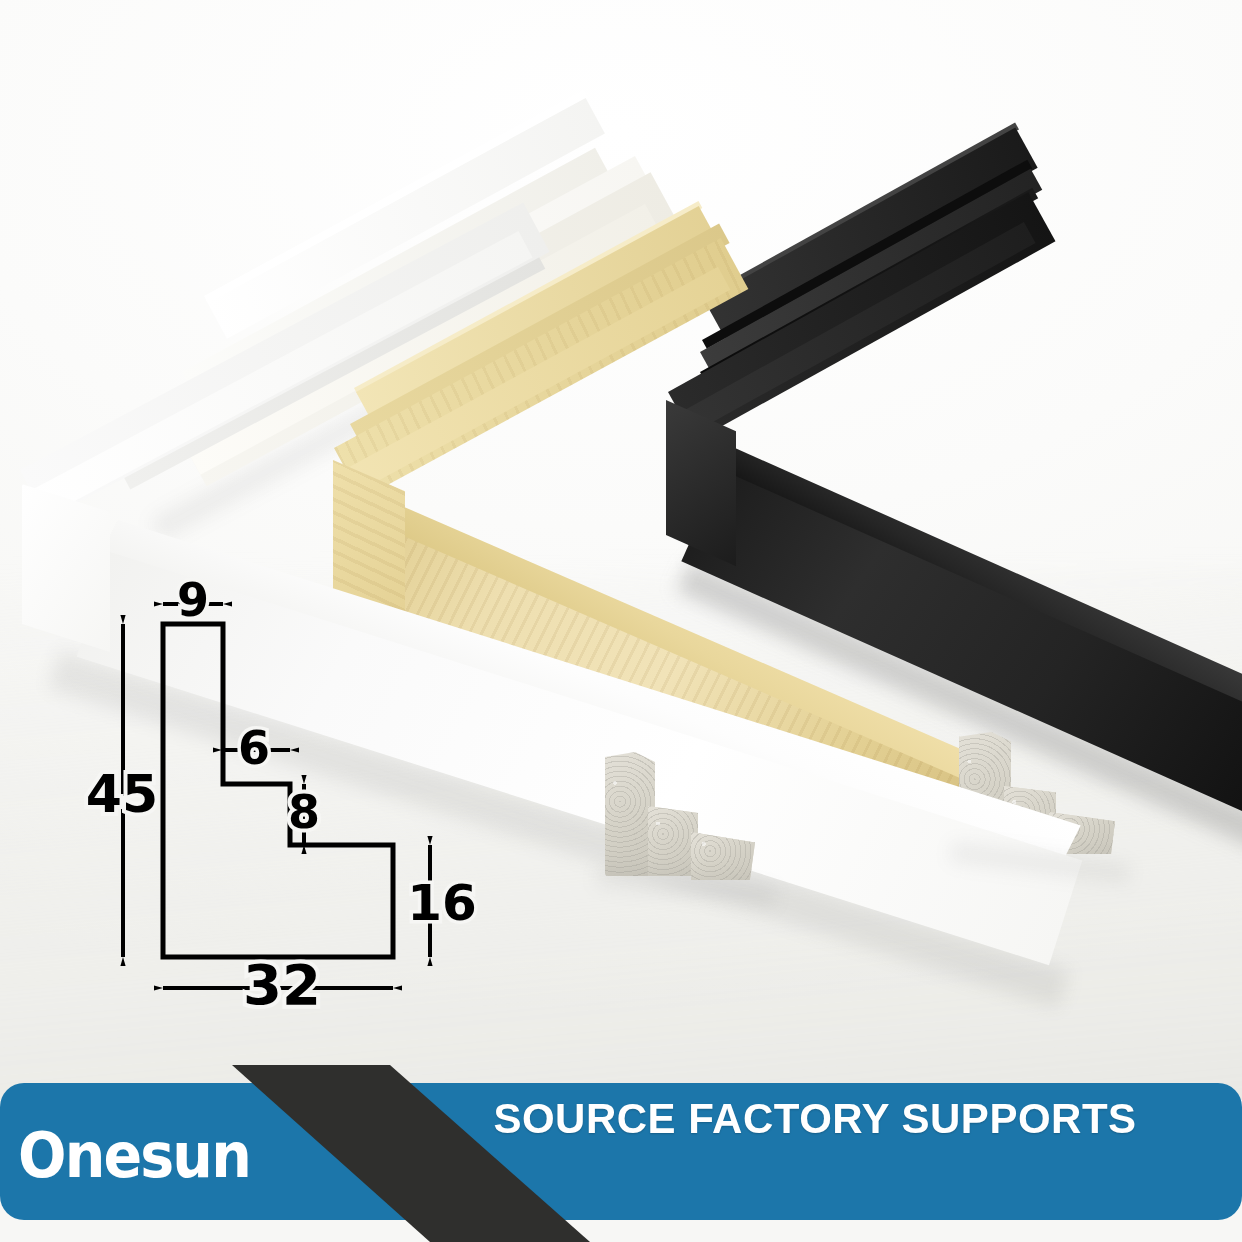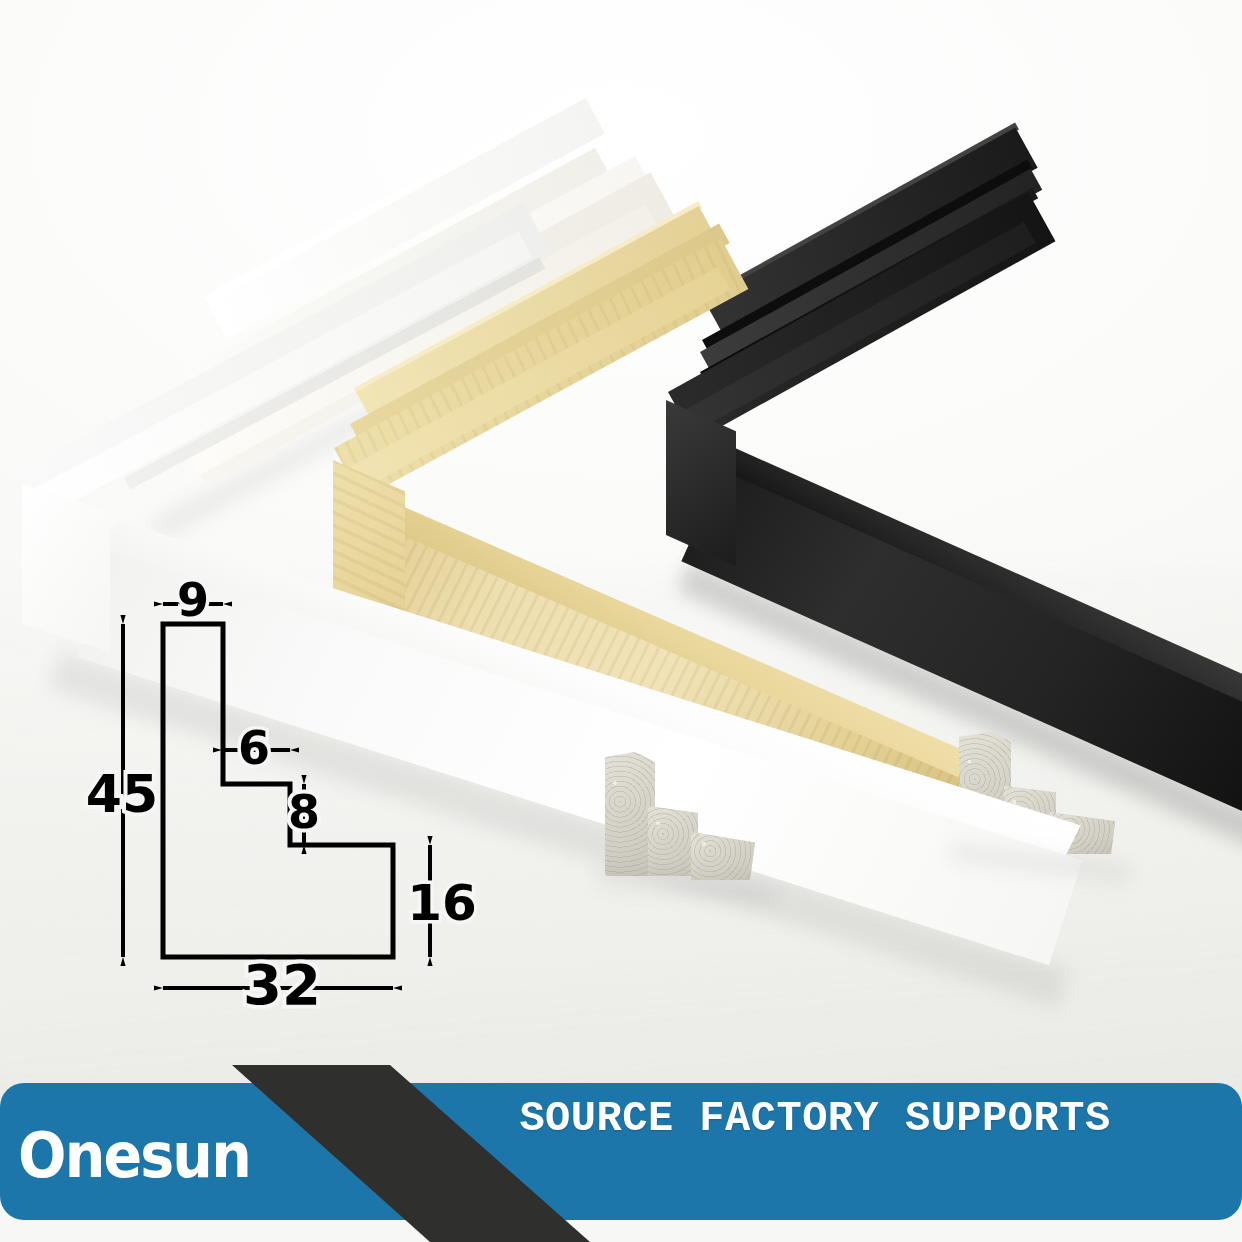--- a/index.html
+++ b/index.html
@@ -277,21 +277,20 @@
     position: absolute;
     left: 420px; top: 8px;
     width: 790px;
     text-align: center;
     color: #ffffff;
     font-weight: bold;
     font-size: 42px;
     line-height: 56px;
     letter-spacing: 0.5px;
     text-shadow: 0 1px 2px rgba(0,0,0,0.20);
-    font-family: Liberation Mono, monospace;
   }
   .logo {
     position: absolute;
     left: 18px; top: 42px;
     color: #ffffff;
     font-family: "DejaVu Sans", sans-serif;
     font-weight: bold;
     font-size: 62px;
     line-height: 62px;
     letter-spacing: -2px;

